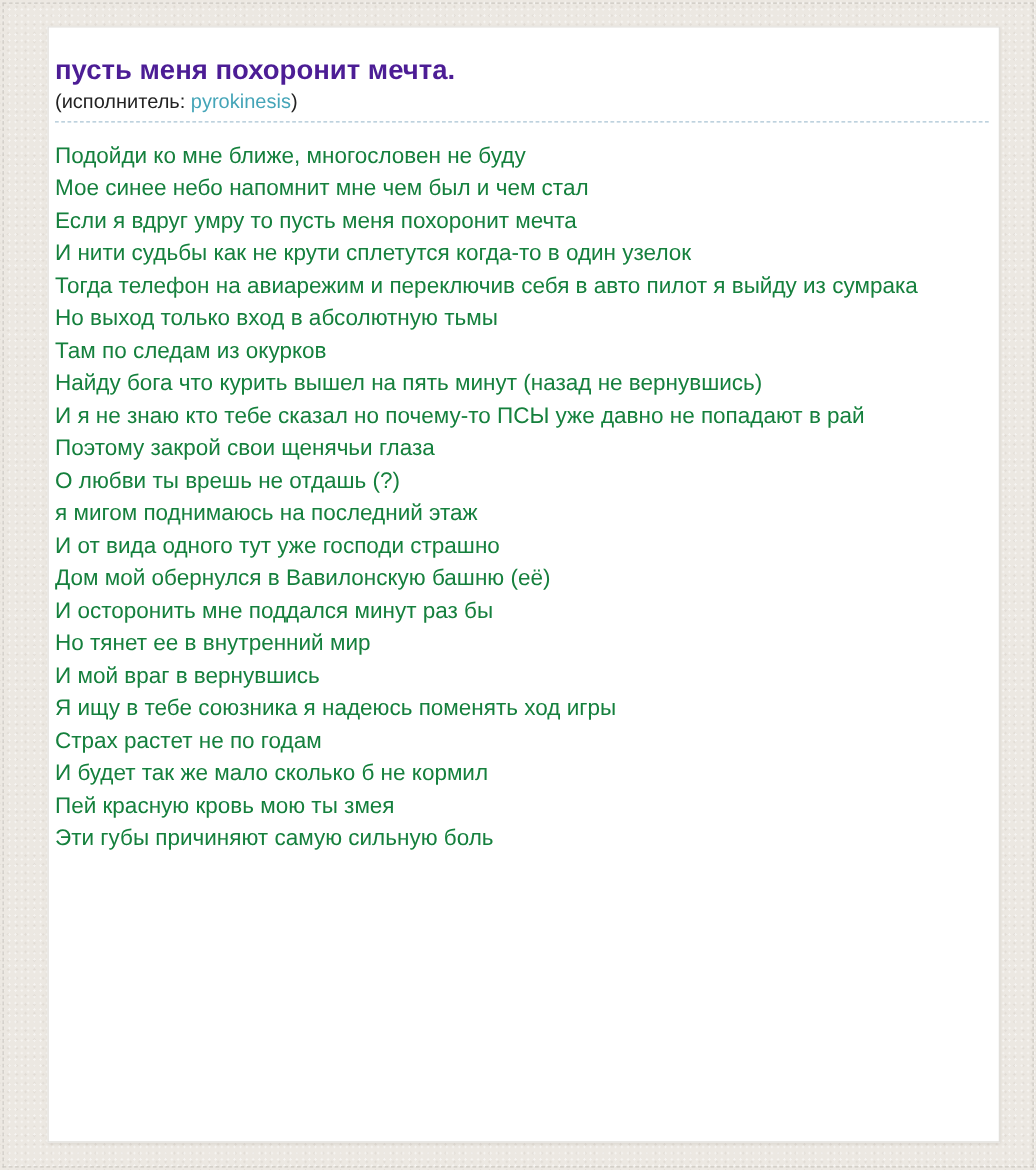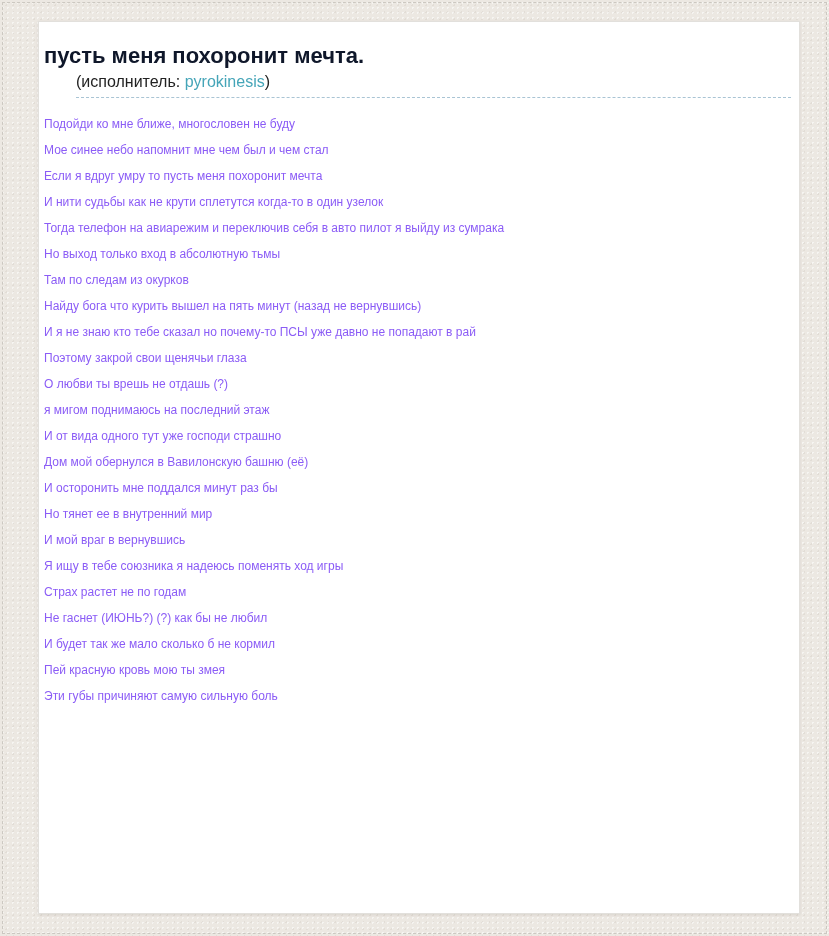--- a/index.html
+++ b/index.html
@@ -39,44 +39,43 @@
     border: 1px solid #e2e0dc;
     box-shadow: 0 1px 3px rgba(60,50,40,0.10);
     padding: 22px 8px 0 5px;
     overflow: hidden;
   }
 
   .song-title {
     font-size: 22px;
     line-height: 24px;
     font-weight: bold;
-    color: #0f172a;
+    color: #4c1d95;
   }
 
   .artist-line {
     margin-top: 5px;
     padding-bottom: 6px;
     font-size: 16px;
     line-height: 18px;
     color: #222222;
     border-bottom: 1px dashed #a9c4d4;
-    margin-left: 32px;
   }
 
   .artist-link {
     color: #45a5b8;
     text-decoration: none;
     cursor: pointer;
   }
 
   .lyrics {
     margin-top: 13px;
-    font-size: 12px;
+    font-size: 18px;
     line-height: 26px;
-    color: #8b5cf6;
+    color: #15803d;
     white-space: nowrap;
     overflow: hidden;
   }
 
   .lyric-line { height: 26px; }
 </style>
 </head>
 <body>
 
 <div class="stitched-frame"></div>
@@ -102,19 +101,18 @@
       <div class="lyric-line">Поэтому закрой свои щенячьи глаза</div>
       <div class="lyric-line">О любви ты врешь не отдашь (?)</div>
       <div class="lyric-line">я мигом поднимаюсь на последний этаж</div>
       <div class="lyric-line">И от вида одного тут уже господи страшно</div>
       <div class="lyric-line">Дом мой обернулся в Вавилонскую башню (её)</div>
       <div class="lyric-line">И осторонить мне поддался минут раз бы</div>
       <div class="lyric-line">Но тянет ее в внутренний мир</div>
       <div class="lyric-line">И мой враг в вернувшись</div>
       <div class="lyric-line">Я ищу в тебе союзника я надеюсь поменять ход игры</div>
       <div class="lyric-line">Страх растет не по годам</div>
-      <div class="lyric-line">Не гаснет (ИЮНЬ?) (?) как бы не любил</div>
       <div class="lyric-line">И будет так же мало сколько б не кормил</div>
       <div class="lyric-line">Пей красную кровь мою ты змея</div>
       <div class="lyric-line">Эти губы причиняют самую сильную боль</div>
     </div>
 
 </div>
 
 </body></html>

